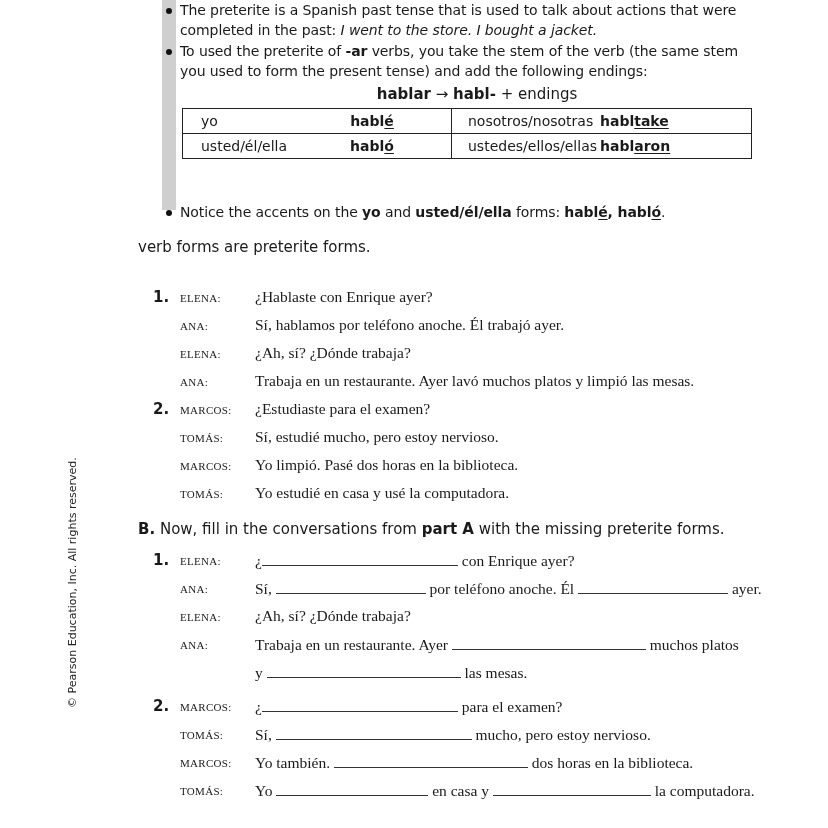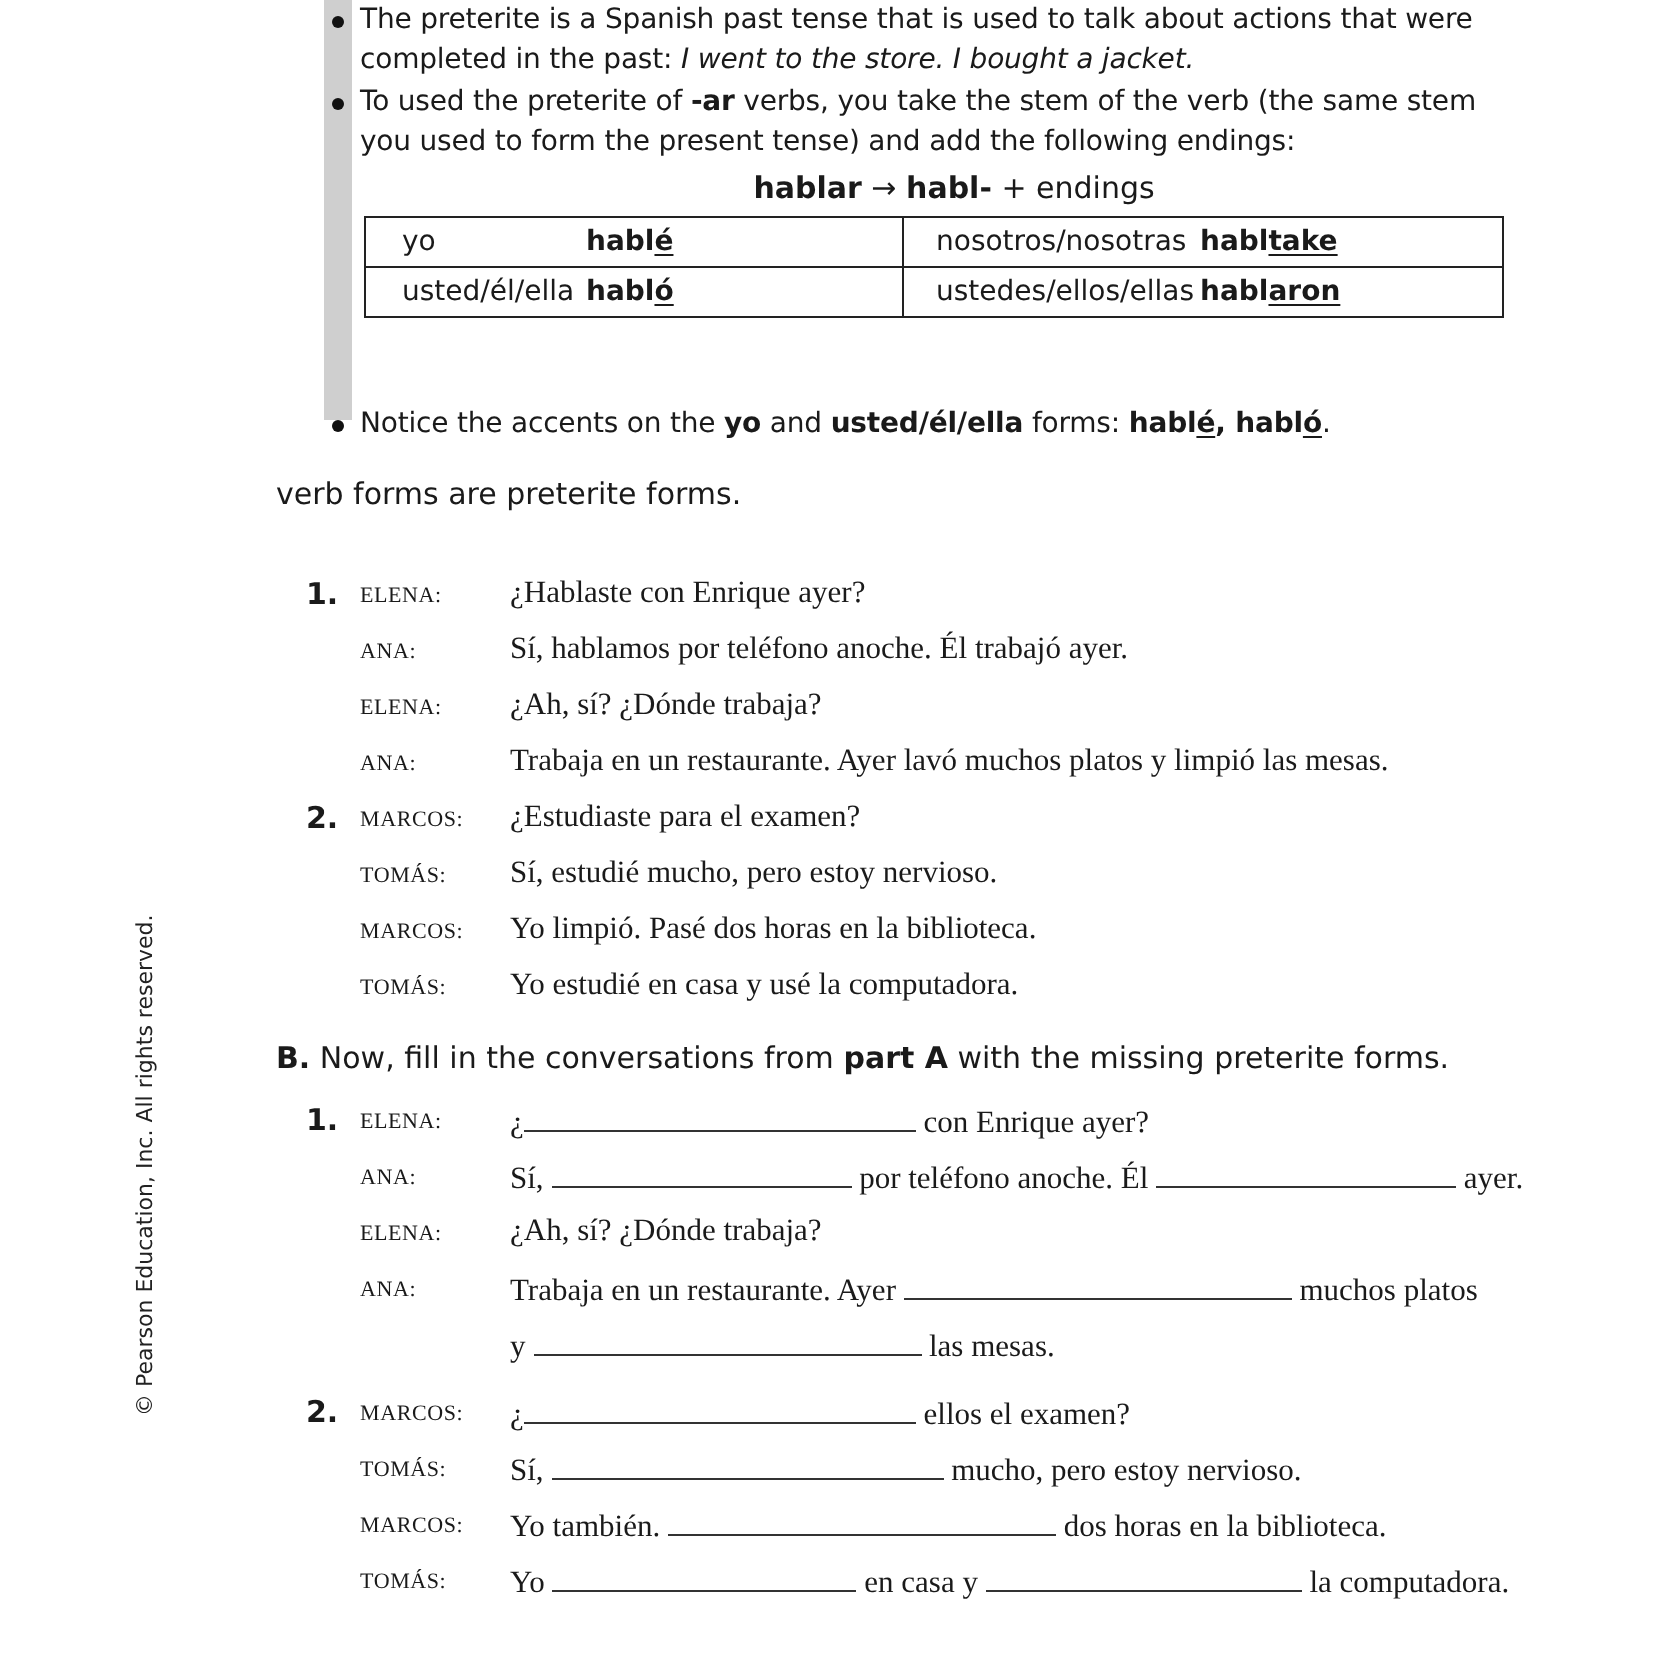--- a/index.html
+++ b/index.html
@@ -8,21 +8,21 @@
   .serif { font-family: "Liberation Serif", "DejaVu Serif", serif; }
 
   .gray-bar { position:absolute; left:162px; top:0; width:14px; height:210px; background:#cfcfcf; }
   .bullet { position:absolute; left:166px; width:6px; height:6px; border-radius:50%; background:#111; }
   .btext { position:absolute; left:180px; font-size:14px; line-height:20px; letter-spacing:-0.1px; }
   .center-line { position:absolute; left:180px; width:594px; text-align:center; font-size:15px; top:85px; }
 
   table.conj { position:absolute; left:182px; top:108px; width:570px; border-collapse:collapse; font-size:14px; }
   table.conj td { border-top:1px solid #222; border-bottom:1px solid #222; height:24px; padding:0; }
   table.conj tr td:first-child { border-left:1.5px solid #222; padding-left:18px; width:92px; }
-  table.conj td.c2 { width:158px; font-weight:bold; }
+  table.conj td.c2 { width:158px; font-weight:bold;text-align:center; }
   table.conj td.c3 { border-left:1.5px solid #222; padding-left:16px; width:132px; }
   table.conj td.c4 { border-right:1.5px solid #222; font-weight:bold; }
   .u { text-decoration:underline; text-underline-offset:2px; }
 
   .sec-head { position:absolute; left:138px; font-size:15px; line-height:20px; }
   .num { position:absolute; left:153px; font-size:15px; font-weight:bold; }
   .spk { position:absolute; left:180px; font-size:11px; letter-spacing:0.3px; }
   .line { position:absolute; left:255px; font-size:15.5px; white-space:nowrap;text-align:right; }
   .blank { display:inline-block; border-bottom:1px solid #333; height:14px; vertical-align:baseline; }
 
@@ -109,21 +109,21 @@
 <div class="spk serif" style="top:611px">ELENA:</div>
 <div class="line serif" style="top:607px">¿Ah, sí? ¿Dónde trabaja?</div>
 
 <div class="spk serif" style="top:639px">ANA:</div>
 <div class="line serif" style="top:635px"><span>Trabaja en un restaurante. Ayer </span><span class="blank" style="width:194px"></span><span> muchos platos</span></div>
 
 <div class="line serif" style="top:663px"><span>y </span><span class="blank" style="width:194px"></span><span> las mesas.</span></div>
 
 <div class="num sans" style="top:697px">2.</div>
 <div class="spk serif" style="top:701px">MARCOS:</div>
-<div class="line serif" style="top:697px"><span>¿</span><span class="blank" style="width:196px"></span><span> ellos el examen?</span></div>
+<div class="line serif" style="top:697px"><span>¿</span><span class="blank" style="width:196px"></span><span> para el examen?</span></div>
 
 <div class="spk serif" style="top:729px">TOMÁS:</div>
 <div class="line serif" style="top:725px"><span>Sí, </span><span class="blank" style="width:196px"></span><span> mucho, pero estoy nervioso.</span></div>
 
 <div class="spk serif" style="top:757px">MARCOS:</div>
 <div class="line serif" style="top:753px"><span>Yo también. </span><span class="blank" style="width:194px"></span><span> dos horas en la biblioteca.</span></div>
 
 <div class="spk serif" style="top:785px">TOMÁS:</div>
 <div class="line serif" style="top:781px"><span>Yo </span><span class="blank" style="width:152px"></span><span> en casa y </span><span class="blank" style="width:158px"></span><span> la computadora.</span></div>
 

